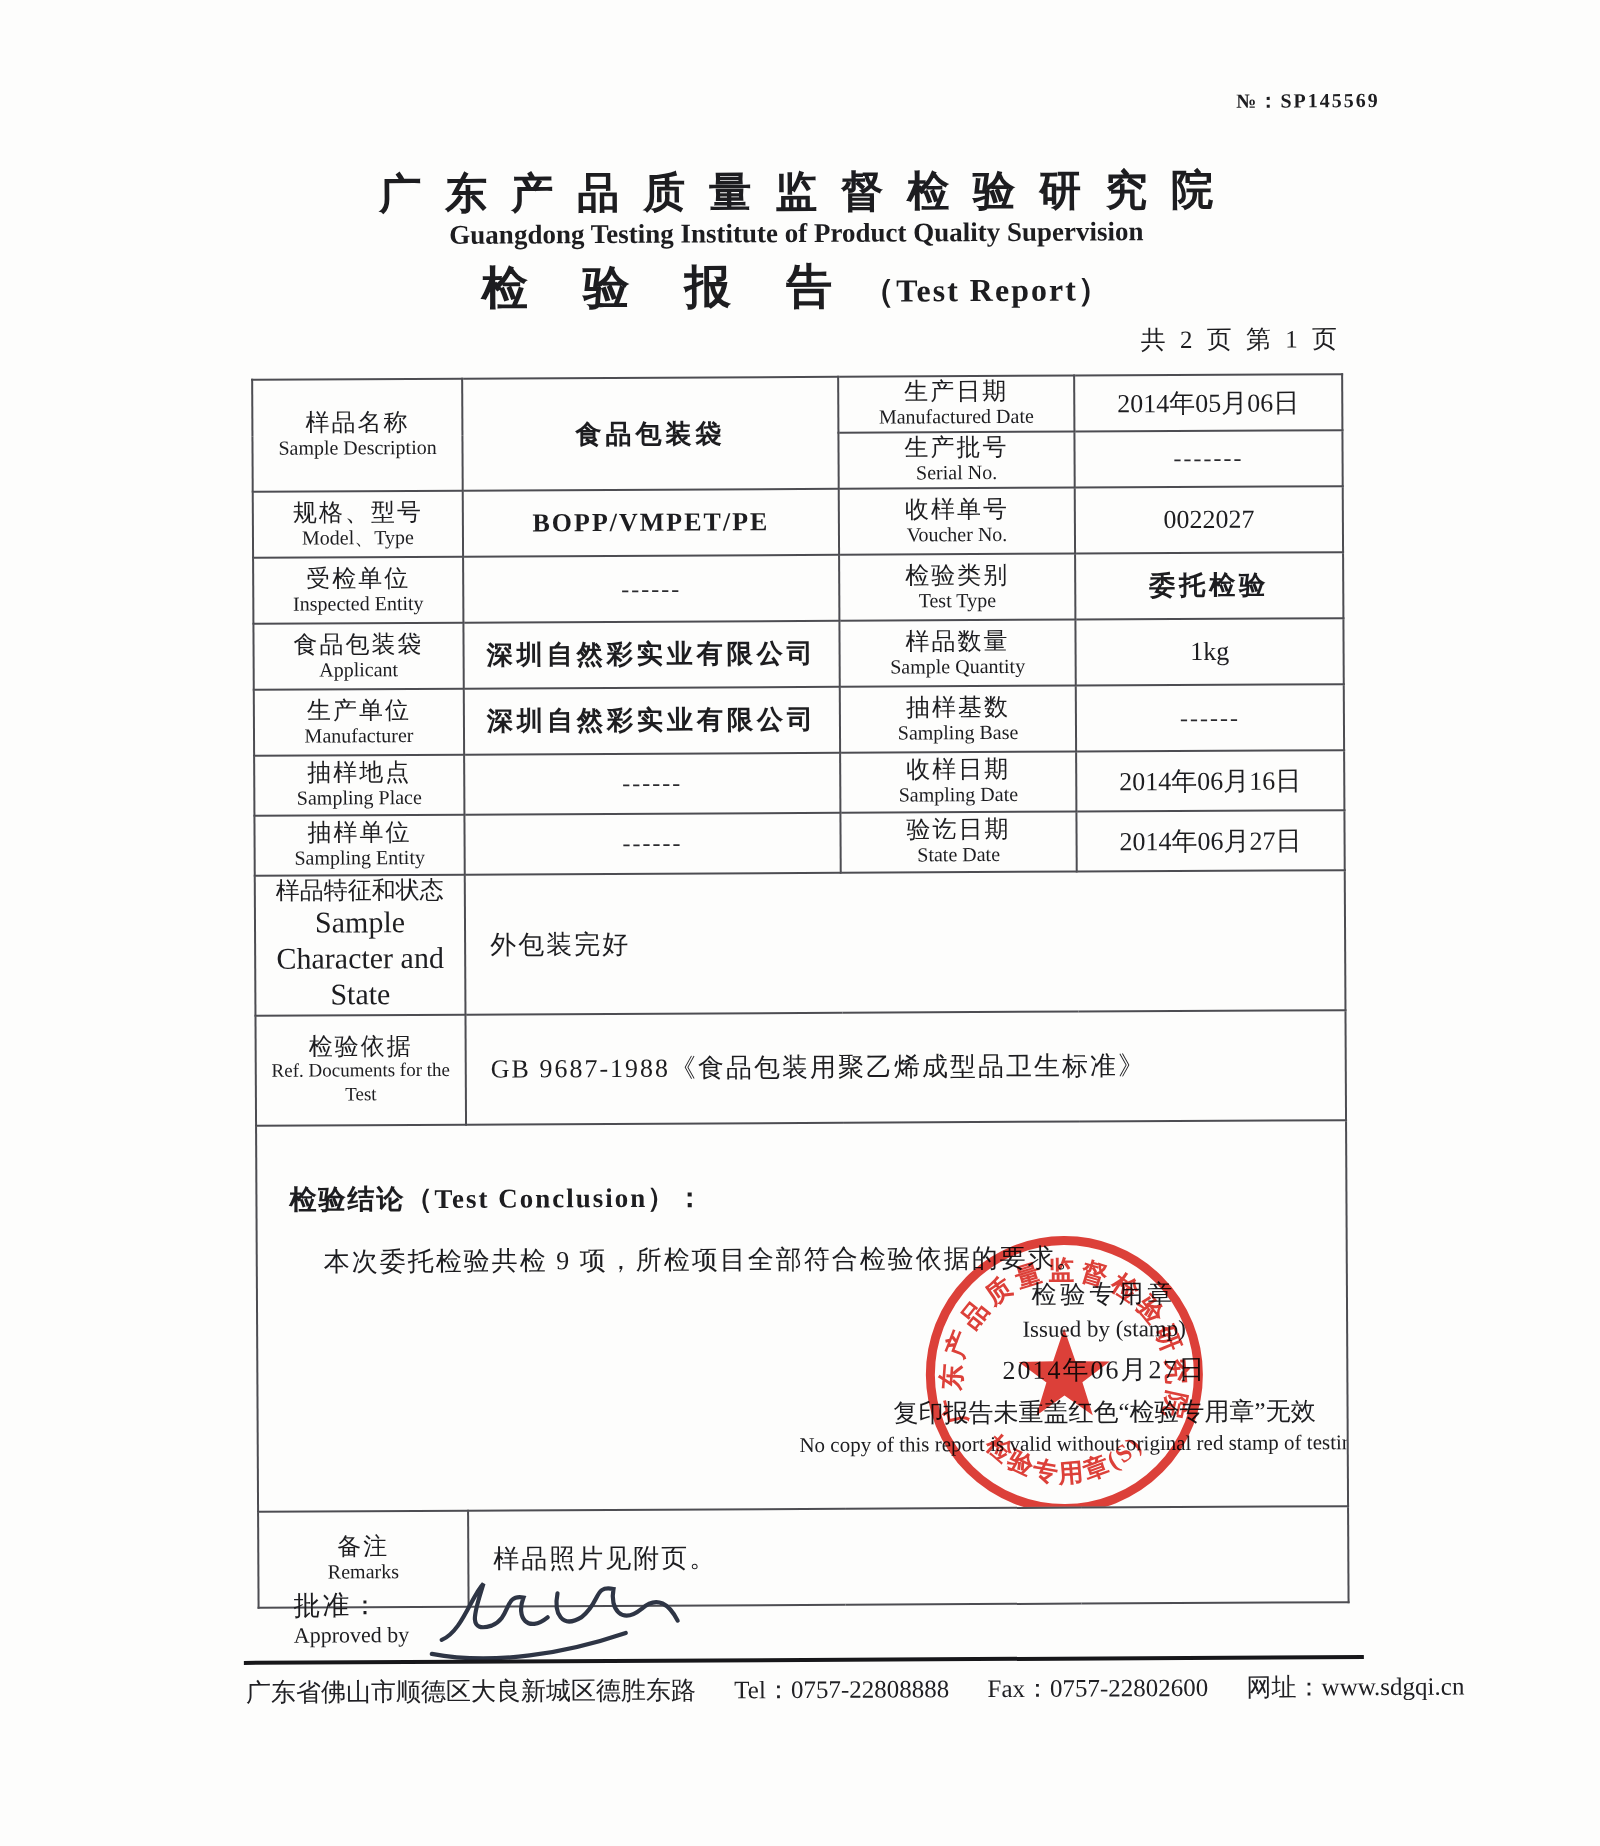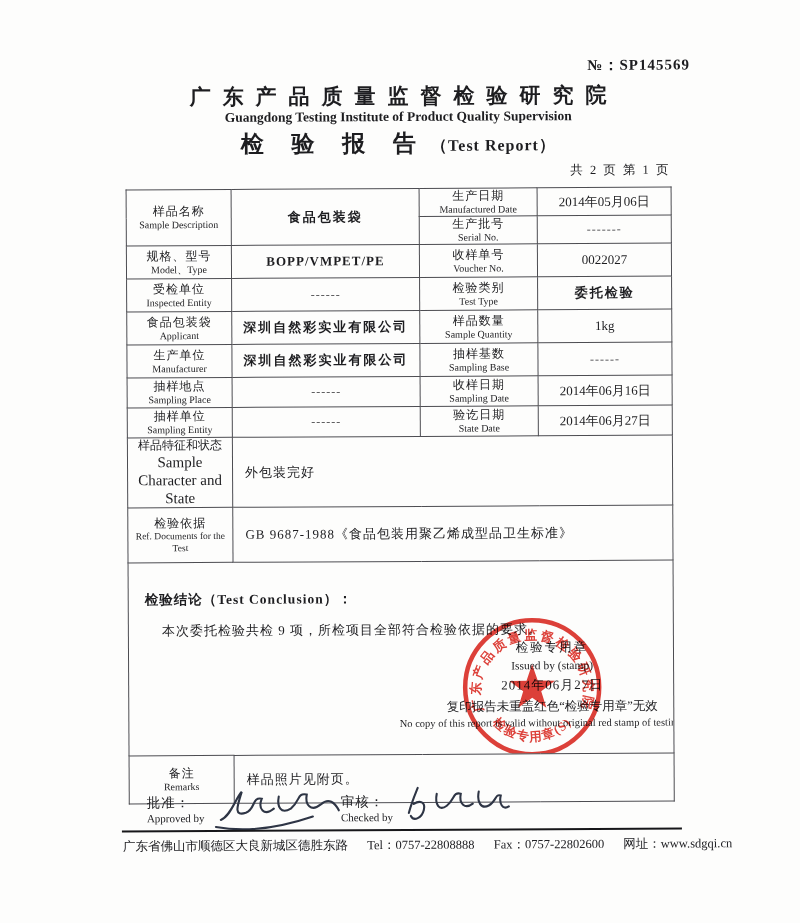--- a/index.html
+++ b/index.html
@@ -1,21 +1,21 @@
 <!DOCTYPE html>
 <html><head>
 <meta charset="utf-8">
 <style>
   html,body{margin:0;padding:0;background:#ffffff;}
   .sheet{
     position:relative;width:800px;height:923px;background:#fdfdfc;overflow:hidden;
     font-family:"Liberation Serif","DejaVu Serif",serif;color:#1d1d20;
   }
   .content{position:absolute;inset:0;transform:rotate(-0.3deg);}
-  .doc-no{position:absolute;top:57px;right:108px;font-size:15px;font-weight:bold;letter-spacing:1px;}
+  .doc-no{position:absolute;top:45px;right:108px;font-size:10px;font-weight:bold;letter-spacing:1px;}
   .inst-cn{position:absolute;top:82px;left:0;width:100%;text-align:center;
     font-size:21px;font-weight:bold;letter-spacing:12px;text-indent:12px;}
   .inst-en{position:absolute;top:109px;left:0;width:100%;text-align:center;
     font-size:13.5px;font-weight:bold;}
   .title-row{position:absolute;top:128px;left:0;width:100%;text-align:center;}
   .t-cn{font-size:23px;font-weight:bold;letter-spacing:11px;}
   .t-en{font-size:16px;font-weight:bold;letter-spacing:1px;text-align:center;}
   .page-info{position:absolute;top:163px;left:127px;width:545px;text-align:right;font-size:12.5px;letter-spacing:2px;}
   table.info{
     position:absolute;top:188px;left:127px;width:545px;border-collapse:collapse;table-layout:fixed;
@@ -224,33 +224,20 @@
         <div class="en">Approved by</div>
       </div>
       <svg class="sig-ink" width="135" height="50" viewBox="0 0 135 50">
         <g fill="none" stroke="#2e3545" stroke-width="2.1" stroke-linecap="round">
           <path d="M10 36 C20 32 25 14 31 8 C27 21 22 33 35 29 C45 25 41 13 51 15 C47 25 53 33 63 25"></path>
           <path d="M68 13 C66 23 70 31 80 25 C90 17 86 9 96 11 C94 21 100 29 110 21 C118 14 124 19 128 27"></path>
           <path d="M5 43 C36 49 72 43 102 33"></path>
         </g>
       </svg>
     </div>
-    <div class="sig-group" style="left:212px">
-      <div class="sig-label">
-        <div class="cn">审核：</div>
-        <div class="en">Checked by</div>
-      </div>
-      <svg class="sig-ink" width="115" height="50" viewBox="0 0 115 50">
-        <g fill="none" stroke="#2e3545" stroke-width="2.1" stroke-linecap="round">
-          <path d="M10 30 C13 19 17 10 19 5 M15 21 C21 17 27 19 25 27 C23 35 15 39 12 33"></path>
-          <path d="M38 11 C36 21 40 29 48 23 C56 17 54 9 62 11 C60 21 66 27 74 21"></path>
-          <path d="M80 9 C78 19 82 27 90 23 C98 19 96 11 102 13 C100 21 104 28 110 24"></path>
-        </g>
-      </svg>
-    </div>
   </div>
 
   <div class="footer-rule"></div>
   <div class="footer-text">
     <span>广东省佛山市顺德区大良新城区德胜东路</span><span class="gap"></span>
     <span>Tel：</span><span>0757-22808888</span><span class="gap"></span>
     <span>Fax：</span><span>0757-22802600</span><span class="gap"></span>
     <span>网址：</span><span>www.sdgqi.cn</span>
   </div>
 

